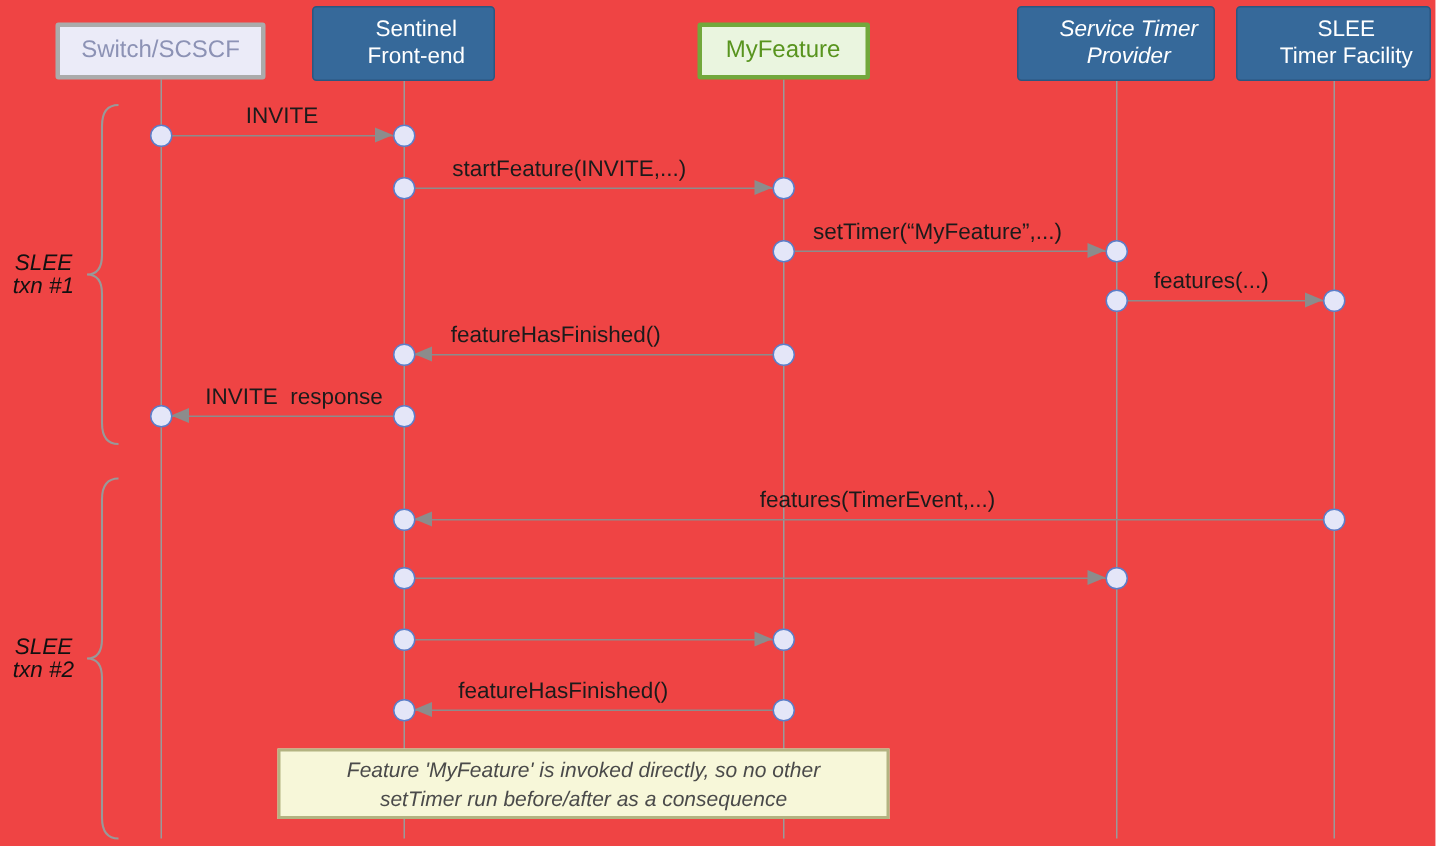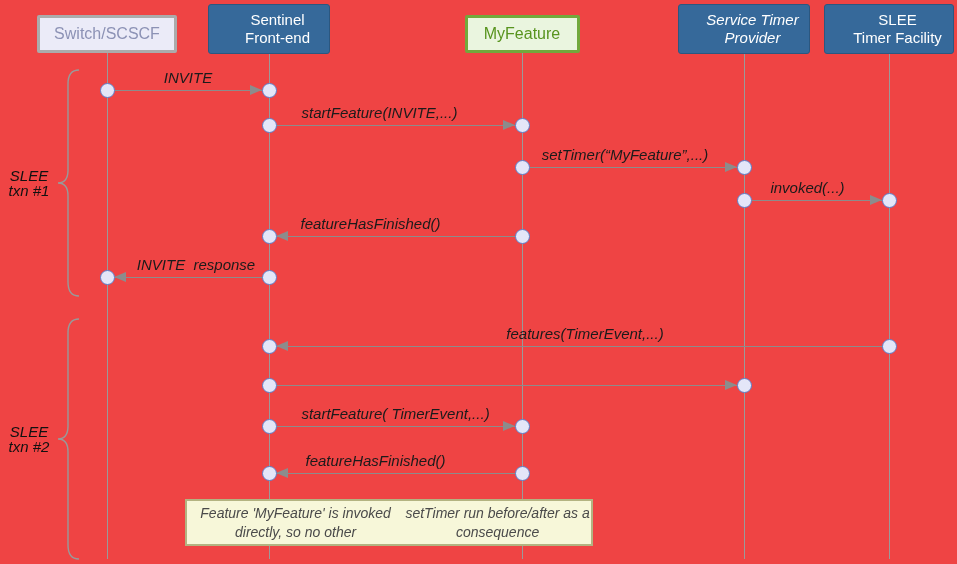--- a/index.html
+++ b/index.html
@@ -31,30 +31,30 @@
     border-top:5.5px solid transparent; border-bottom:5.5px solid transparent; }
   .arrow-head.right { border-left:12px solid var(--arrow); }
   .arrow-head.left  { border-right:12px solid var(--arrow); }
   .node {
     position:absolute; width:15px; height:15px; border-radius:50%;
     background:var(--node-fill); border:1.5px solid var(--node-border);
     box-sizing:border-box; z-index:4;
   }
   .msg-label {
     position:absolute; transform:translateX(-50%); white-space:pre;
-    font-style:italic; font-size:15px; color:var(--label-text); z-index:5;
+    font-size:15px; color:var(--label-text); z-index:5;
   }
   .group-label {
     position:absolute; left:0; width:58px; text-align:center;
     font-style:italic; font-size:15px; line-height:15px; color:#111111; z-index:5;
   }
   #note-box {
     position:absolute; box-sizing:border-box;
     background:var(--note-fill); border:2px solid var(--note-border);
-    display:flex; flex-direction:row; justify-content:center; align-items:center;
+    display:flex; flex-direction:column; justify-content:center; align-items:center;
     font-style:italic; font-size:14px; line-height:19px;
     color:var(--note-text); text-align:center; z-index:7;
   }
 </style>
 </head>
 <body>
 
 <div id="stage">
   <svg id="brace-layer" width="957" height="564" viewBox="0 0 957 564">
       <path d="M 79 70 Q 68 70 68 84 L 68 170 Q 68 183 58 183 Q 68 183 68 196 L 68 282 Q 68 296 79 296" fill="none" stroke="#999999" stroke-width="1.4"></path>
@@ -95,21 +95,21 @@
     <div class="msg-label" style="left: 379.5px; top: 104px;">startFeature(INVITE,...)</div>
     <div class="msg-line" style="left: 522px; width: 222px; top: 166.5px;"></div>
     <div class="arrow-head right" style="top: 161.5px; left: 725px;"></div>
     <div class="node" style="left: 514.5px; top: 159.5px;"></div>
     <div class="node" style="left: 736.5px; top: 159.5px;"></div>
     <div class="msg-label" style="left: 625px; top: 146px;">setTimer(“MyFeature”,...)</div>
     <div class="msg-line" style="left: 744px; width: 145px; top: 199.5px;"></div>
     <div class="arrow-head right" style="top: 194.5px; left: 870px;"></div>
     <div class="node" style="left: 736.5px; top: 192.5px;"></div>
     <div class="node" style="left: 881.5px; top: 192.5px;"></div>
-    <div class="msg-label" style="left: 807.5px; top: 179px;">invoked(...)</div>
+    <div class="msg-label" style="left: 807.5px; top: 179px;">features(...)</div>
     <div class="msg-line" style="left: 269px; width: 253px; top: 235.5px;"></div>
     <div class="arrow-head left" style="top: 230.5px; left: 276px;"></div>
     <div class="node" style="left: 514.5px; top: 228.5px;"></div>
     <div class="node" style="left: 261.5px; top: 228.5px;"></div>
     <div class="msg-label" style="left: 370.5px; top: 215px;">featureHasFinished()</div>
     <div class="msg-line" style="left: 107px; width: 162px; top: 276.5px;"></div>
     <div class="arrow-head left" style="top: 271.5px; left: 114px;"></div>
     <div class="node" style="left: 261.5px; top: 269.5px;"></div>
     <div class="node" style="left: 99.5px; top: 269.5px;"></div>
     <div class="msg-label" style="left: 196px; top: 256px;">INVITE  response</div>
@@ -119,21 +119,20 @@
     <div class="node" style="left: 261.5px; top: 338.5px;"></div>
     <div class="msg-label" style="left: 585px; top: 325px;">features(TimerEvent,...)</div>
     <div class="msg-line" style="left: 269px; width: 475px; top: 384.5px;"></div>
     <div class="arrow-head right" style="top: 379.5px; left: 725px;"></div>
     <div class="node" style="left: 261.5px; top: 377.5px;"></div>
     <div class="node" style="left: 736.5px; top: 377.5px;"></div>
     <div class="msg-line" style="left: 269px; width: 253px; top: 425.5px;"></div>
     <div class="arrow-head right" style="top: 420.5px; left: 503px;"></div>
     <div class="node" style="left: 261.5px; top: 418.5px;"></div>
     <div class="node" style="left: 514.5px; top: 418.5px;"></div>
-    <div class="msg-label" style="left: 395.5px; top: 405px;">startFeature( TimerEvent,...)</div>
     <div class="msg-line" style="left: 269px; width: 253px; top: 472.5px;"></div>
     <div class="arrow-head left" style="top: 467.5px; left: 276px;"></div>
     <div class="node" style="left: 514.5px; top: 465.5px;"></div>
     <div class="node" style="left: 261.5px; top: 465.5px;"></div>
     <div class="msg-label" style="left: 375.5px; top: 452px;">featureHasFinished()</div>
     <div class="group-label" style="top: 168px;">
       <div>SLEE</div>
       <div>txn #1</div>
     </div>
     <div class="group-label" style="top: 424px;">

